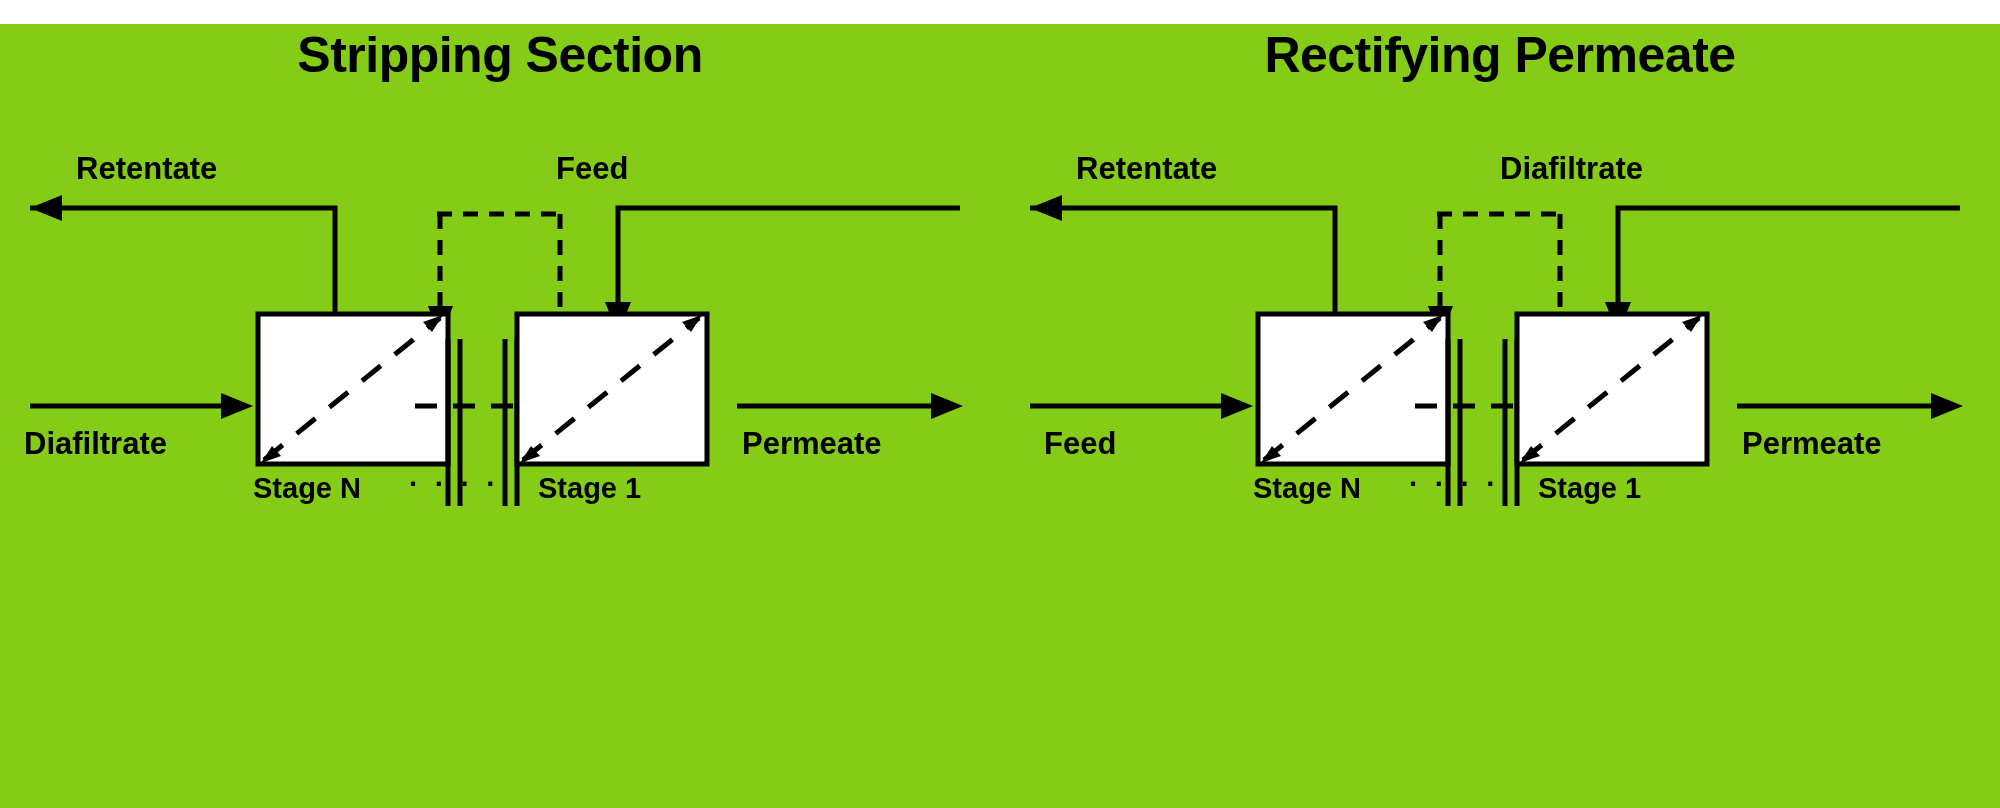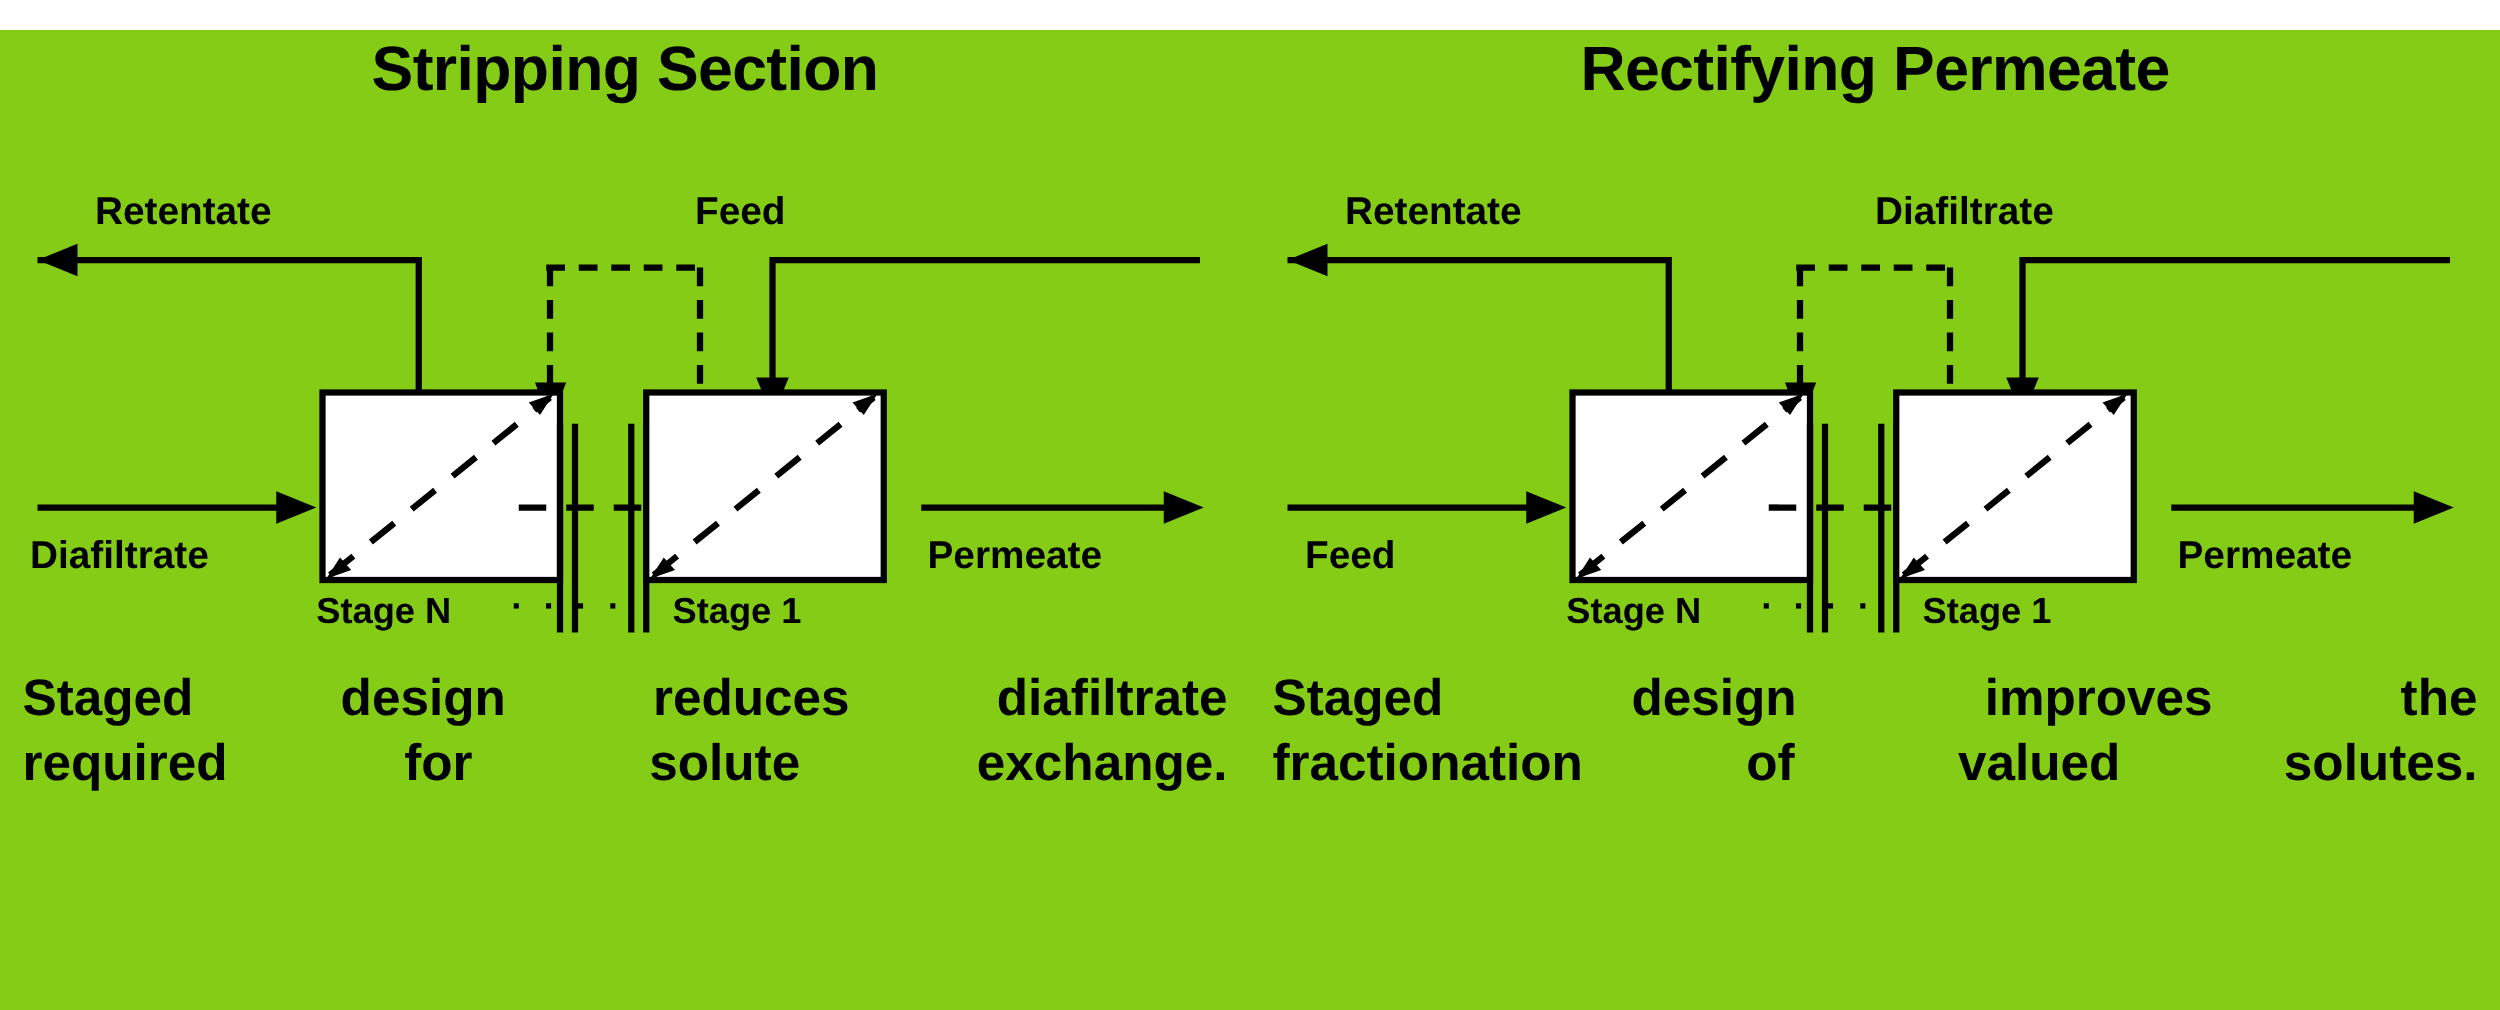--- a/index.html
+++ b/index.html
@@ -163,24 +163,20 @@
 
       <text class="diagram-label" x="742" y="360">Permeate</text>
 
       <text class="stage-label" x="253" y="404">Stage N</text>
 
       <text class="dots-label" x="409" y="400">· · · ·</text>
 
       <text class="stage-label" x="538" y="404">Stage 1</text>
     </svg>
 
-    <div class="caption">
-      <span class="line">Staged design reduces diafiltrate</span>
-      <span class="line last">required for solute exchange.</span>
-    </div>
   </div>
 
   <div class="panel" id="panel-right">
 
     <div class="panel-title">Rectifying Permeate</div>
 
     <svg class="svg-stage" viewBox="0 0 1000 420">
 
       <g>
         <path class="ln" d="M 30 114 L 335 114 L 335 218"></path>
@@ -243,19 +239,15 @@
 
       <text class="diagram-label" x="742" y="360">Permeate</text>
 
       <text class="stage-label" x="253" y="404">Stage N</text>
 
       <text class="dots-label" x="409" y="400">· · · ·</text>
 
       <text class="stage-label" x="538" y="404">Stage 1</text>
     </svg>
 
-    <div class="caption">
-      <span class="line">Staged design improves the</span>
-      <span class="line last">fractionation of valued solutes.</span>
-    </div>
   </div>
 
 </div>
 
 </body></html>

